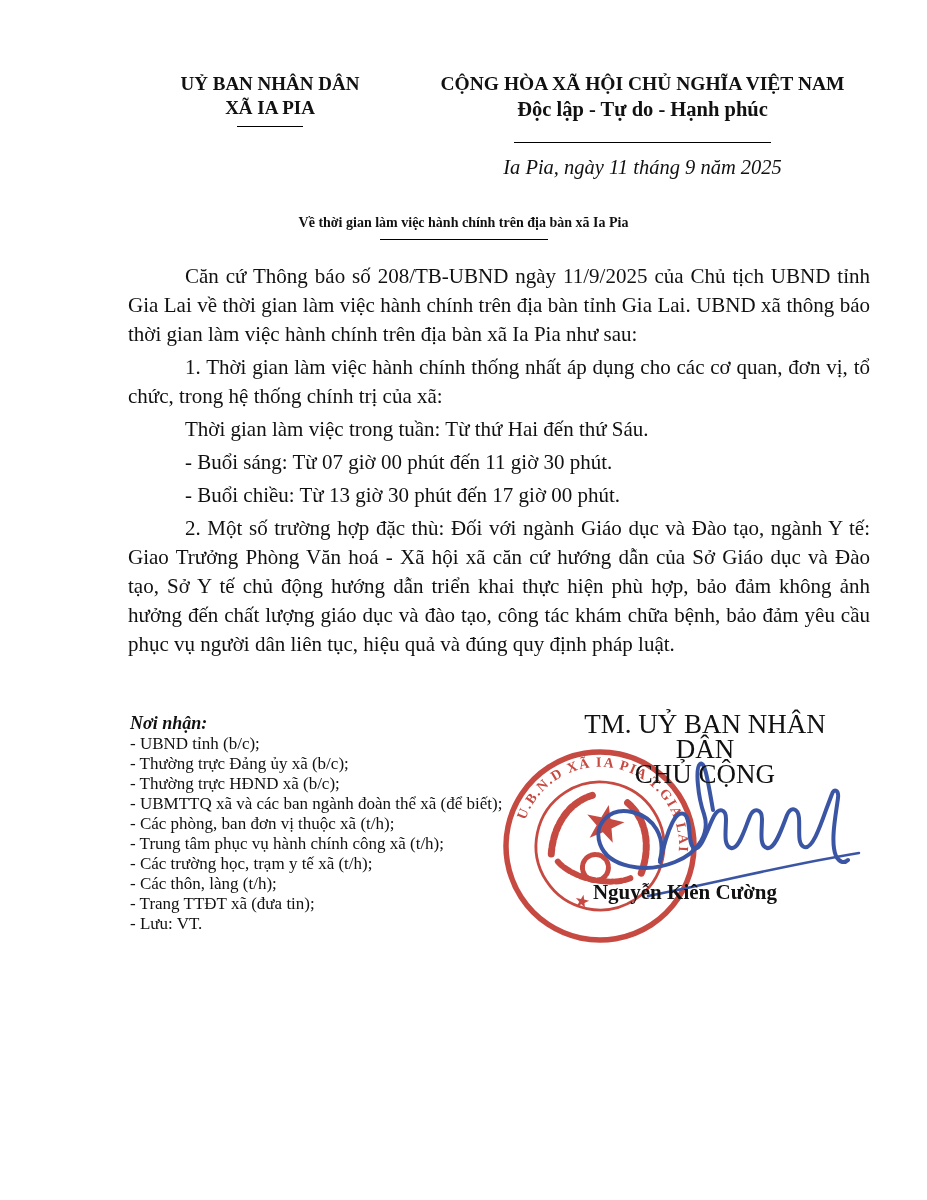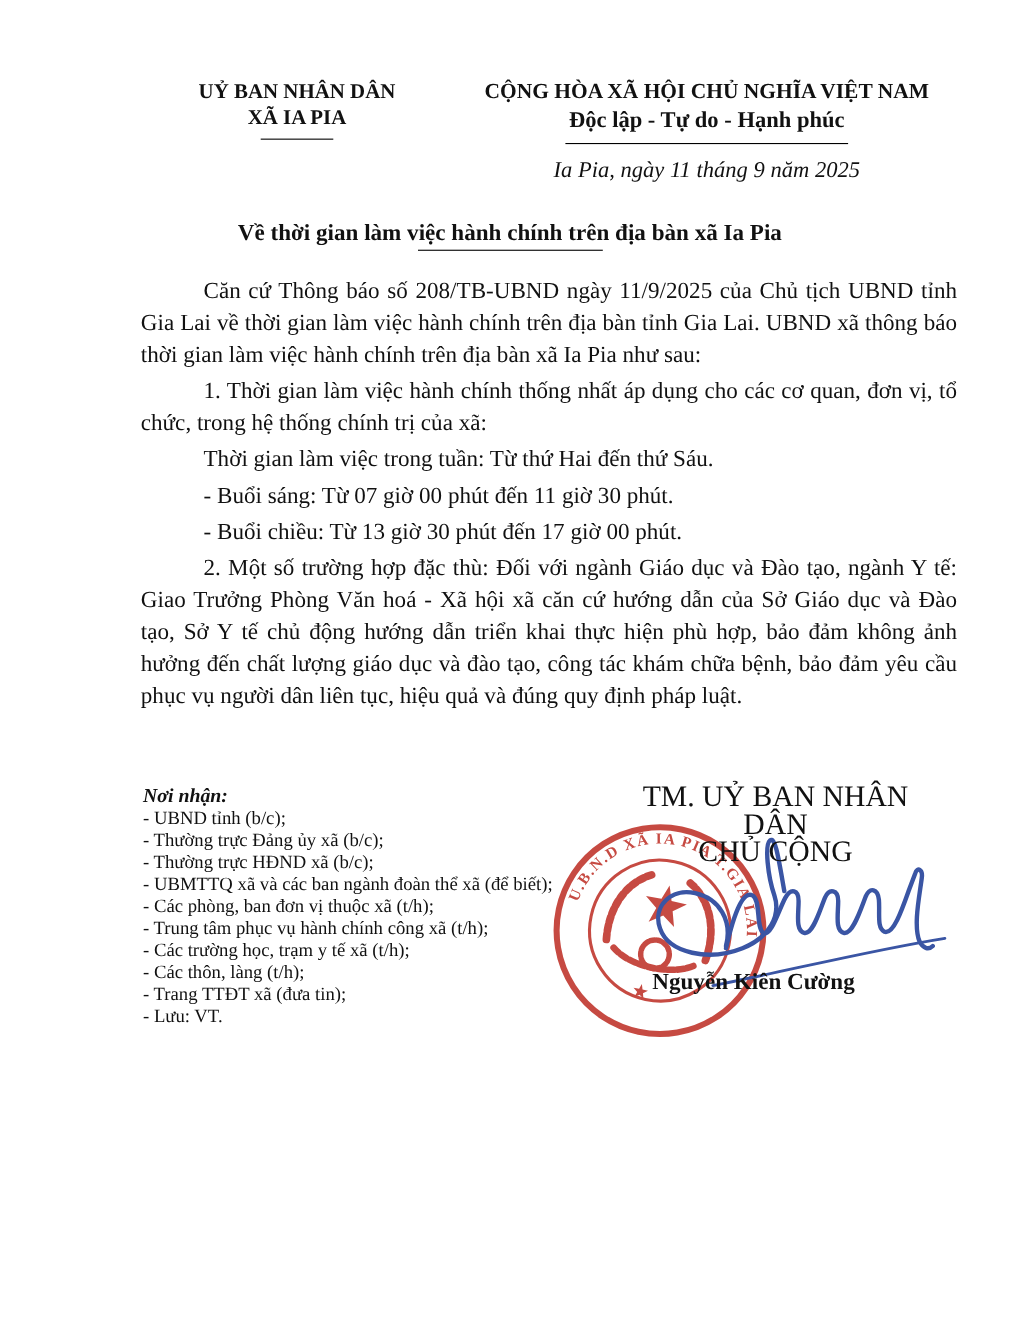--- a/index.html
+++ b/index.html
@@ -15,26 +15,26 @@
   }
   
   .header{display:flex;padding-top:72px;}
   .h-left{width:300px;margin-left:120px;text-align:center;}
   .h-right{width:445px;margin-left:0;text-align:center;}
   .org-line{font-weight:bold;font-size:19px;line-height:24px;}
   .rule-small{width:66px;border-bottom:1.6px solid #000;margin:6px auto 0;}
   .doc-number{font-size:19.5px;margin-top:15px;}
   .nat-line1{font-weight:bold;font-size:19.5px;line-height:24px;}
   .nat-line2{font-weight:bold;font-size:20.5px;line-height:25px;display:inline-block;
-             border-bottom:1.8px solid #000;padding:0 3px 8px;margin-top:1px;}
+             border-bottom:1.8px solid #000;padding:0 3px 20px;margin-top:1px;}
   .date-line{font-style:italic;font-size:20.5px;margin-top:13px;}
   
   .title-block{text-align:center;margin-top:30px;}
   .doc-type{font-size:23px;font-weight:bold;line-height:28px;}
-  .subject{font-size:21px;font-weight:bold;line-height:28px;margin-top:12px;}
+  .subject{font-size:14px;font-weight:bold;line-height:28px;margin-top:12px;}
   .rule-subject{width:168px;border-bottom:1.8px solid #000;margin:2px auto 0;}
   
   .body-text{margin:22px 57px 0 128px;}
   .para{font-size:21px;line-height:29px;text-align:justify;text-indent:57px;margin:0 0 4px 0;}
   
   .footer{position:absolute;left:0;top:710px;width:775px;height:490px;}
   .recipients{position:absolute;left:130px;top:2px;}
   .recip-label{font-size:18px;font-weight:bold;font-style:italic;line-height:22px;}
   .recip-item{font-size:17px;line-height:20px;}
   .sig-head{position:absolute;left:555px;top:2px;width:300px;text-align:center;

